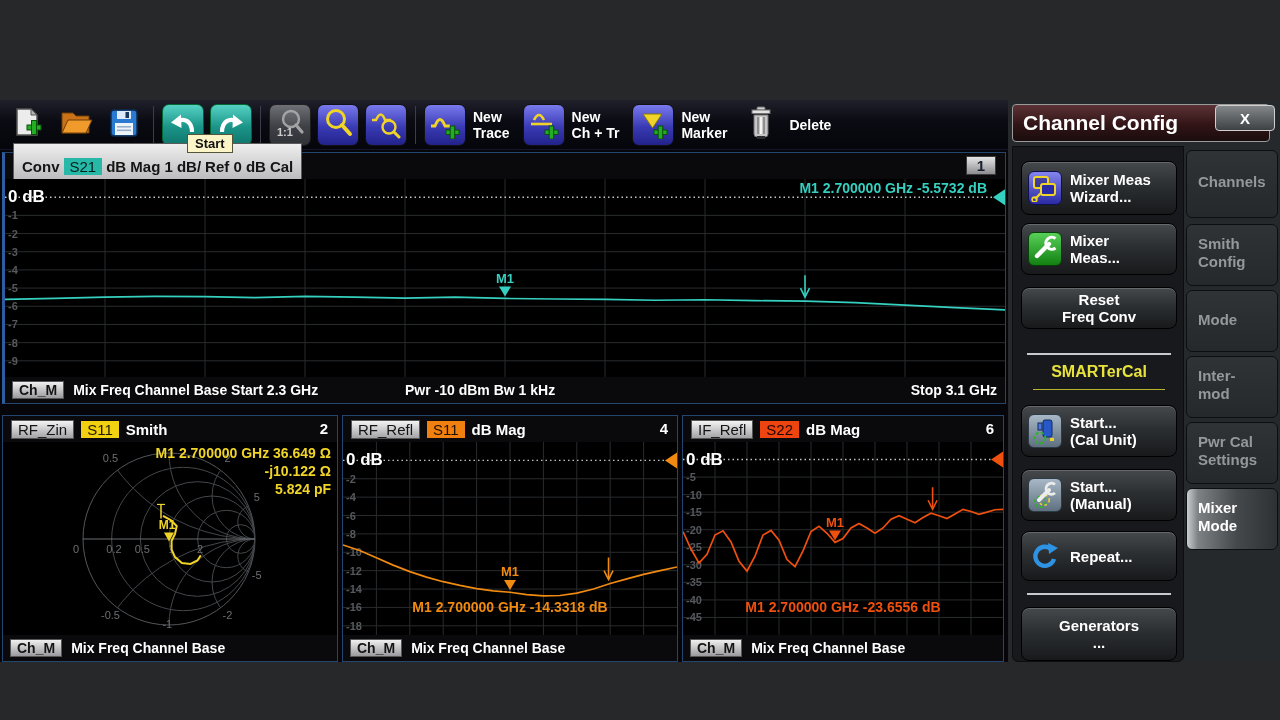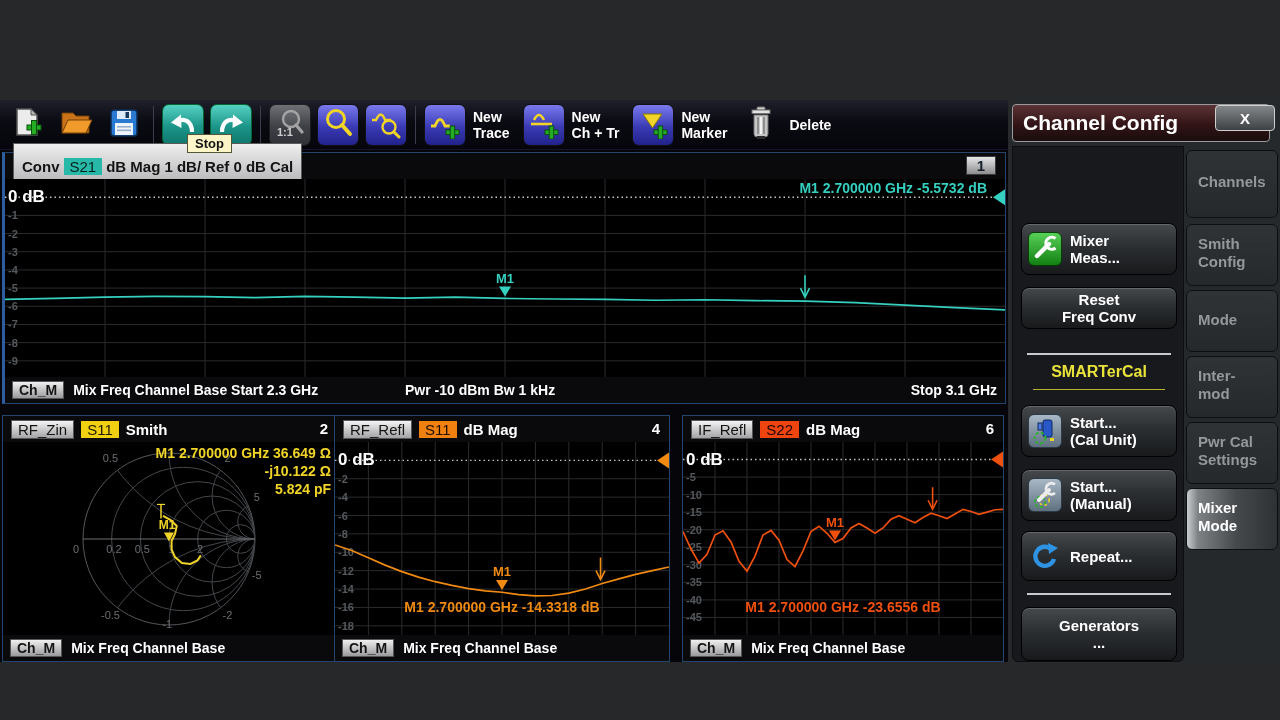--- a/index.html
+++ b/index.html
@@ -22,21 +22,21 @@
   .tbtn.gray { background:linear-gradient(#83868a,#4b4e52 55%,#3a3d41); border:1px solid #222; }
   .tsep { width:1px; height:38px; background:#3c3c4c; margin:0 5px; flex:none; }
   .tlabel { color:#fff; font-weight:bold; font-size:14px; line-height:16px; margin:0 10px 0 4px; white-space:nowrap; }
   #tooltip { position:absolute; left:187px; top:34px; background:#fbf5c8; border:1px solid #55553a;
              color:#111; font-weight:bold; font-size:13px; padding:1px 7px; z-index:60; }
 
   
   .win { position:absolute; background:#000; border:1px solid #24466e; }
   #win1 { left:2px;  top:52px;  width:1004px; height:252px; border-left:3px solid #2d5d9e; }
   #win2 { left:2px;  top:315px; width:336px;  height:247px; }
-  #win4 { left:334px;top:315px; width:336px;  height:247px;padding-left:28px; }
+  #win4 { left:342px;top:315px; width:336px;  height:247px;padding-left:28px; }
   #win6 { left:682px;top:315px; width:322px;  height:247px; }
 
   .win-header { position:absolute; top:0; left:0; right:0; height:26px; background:#0a0a0c;
                 display:flex; align-items:center; gap:7px; padding:0 8px;
                 font-size:15px; font-weight:bold; color:#fff; }
   .trace-sel { display:flex; align-items:center; gap:4px; padding:14px 8px;
                background:linear-gradient(#efefef,#aeaeb2); color:#141414; border:1px solid #5a5a5a; }
   .badge { padding:0 6px; font-weight:normal; }
   .badge-gray { background:linear-gradient(#f4f4f4,#a2a2a6); color:#141414; border:1px solid #555; }
   .badge-teal   { background:#28b8a8; color:#06201c; }
@@ -242,21 +242,21 @@
             <line x1="16" y1="12" x2="16" y2="29" stroke="#f2f2f2" stroke-width="2"></line>
             <line x1="19" y1="12" x2="19" y2="29" stroke="#8e8e8e" stroke-width="2"></line>
             <rect x="12" y="31" width="8" height="3" fill="#2a2a2a"></rect>
           </svg>
         </span>
       </div>
       <div class="tlabel">
         <div>Delete</div>
       </div>
     </div>
-    <div id="tooltip">Stop</div>
+    <div id="tooltip">Start</div>
 
     <div class="win" id="win1">
       <div class="win-header">
         <div class="trace-sel">
           <span>Conv</span>
           <span class="badge badge-teal">S21</span>
           <span>dB Mag</span>
           <span>1 dB/</span>
           <span>Ref 0 dB</span>
           <span>Cal</span>
@@ -483,20 +483,34 @@
   <div id="panel">
     <div id="panel-header">
       <span>Channel Config</span>
     </div>
     <div id="panel-close">
       <span>X</span>
     </div>
 
     <div id="panel-body">
 
+      <div class="pbtn" style="top:14px;height:54px;">
+        <span class="picon blue">
+          <svg width="28" height="28" viewBox="0 0 28 28">
+            <rect x="3" y="3" width="14" height="11" rx="2" fill="rgba(10,10,80,.45)" stroke="#f0d428" stroke-width="2"></rect>
+            <rect x="10" y="10" width="14" height="11" rx="2" fill="#2a2aa4" stroke="#f0d428" stroke-width="2"></rect>
+            <line x1="4" y1="25" x2="10" y2="19" stroke="#f0d428" stroke-width="2.4"></line>
+            <circle cx="3.5" cy="25.5" r="2.4" fill="none" stroke="#f0d428" stroke-width="1.6"></circle>
+          </svg>
+        </span>
+        <span>
+          <div>Mixer Meas</div>
+            <div>Wizard...</div>
+        </span>
+      </div>
 
       <div class="pbtn" style="top:76px;height:52px;">
         <span class="picon green">
           <svg width="28" height="28" viewBox="0 0 28 28">
             <path d="M24.5 3.5 A6 6 0 1 0 24.5 13" fill="none" stroke="#fff" stroke-width="3"></path>
             <line x1="18" y1="9" x2="6" y2="21" stroke="#fff" stroke-width="4.4" stroke-linecap="round"></line>
           </svg>
         </span>
         <span>
           <div>Mixer</div>

